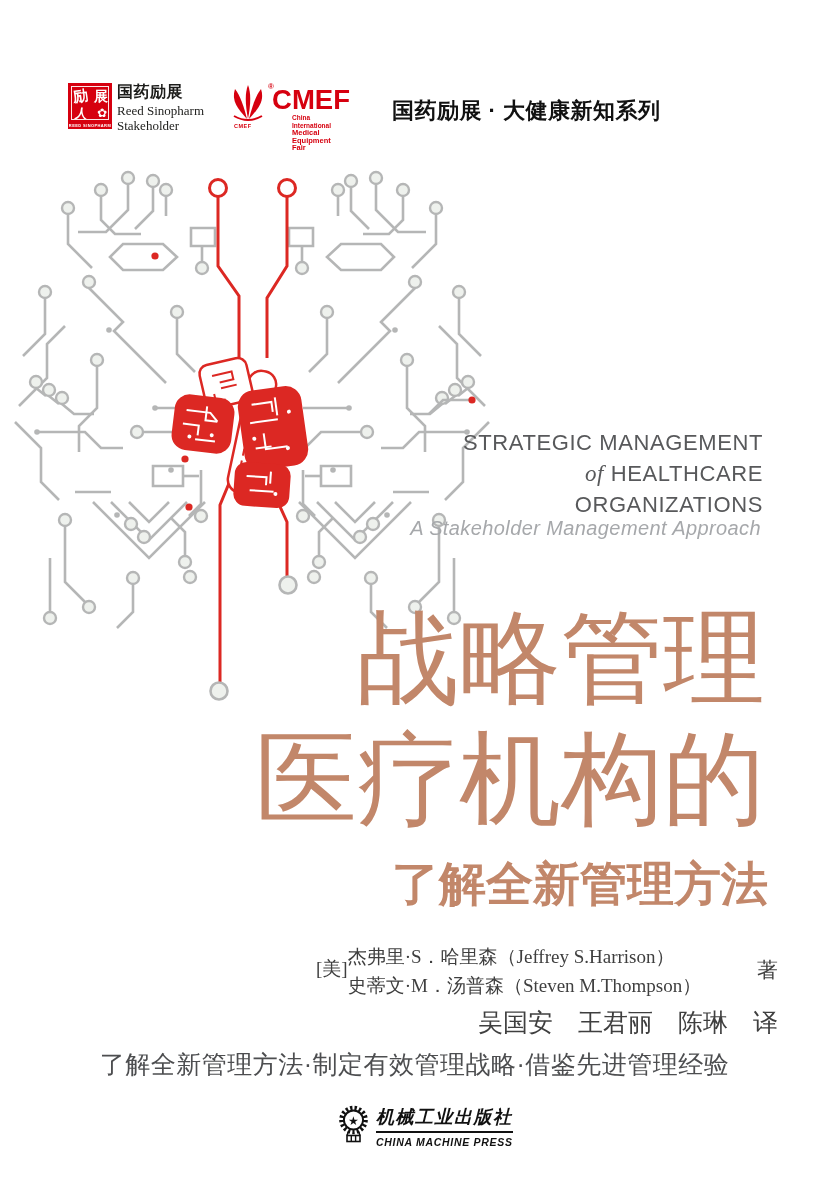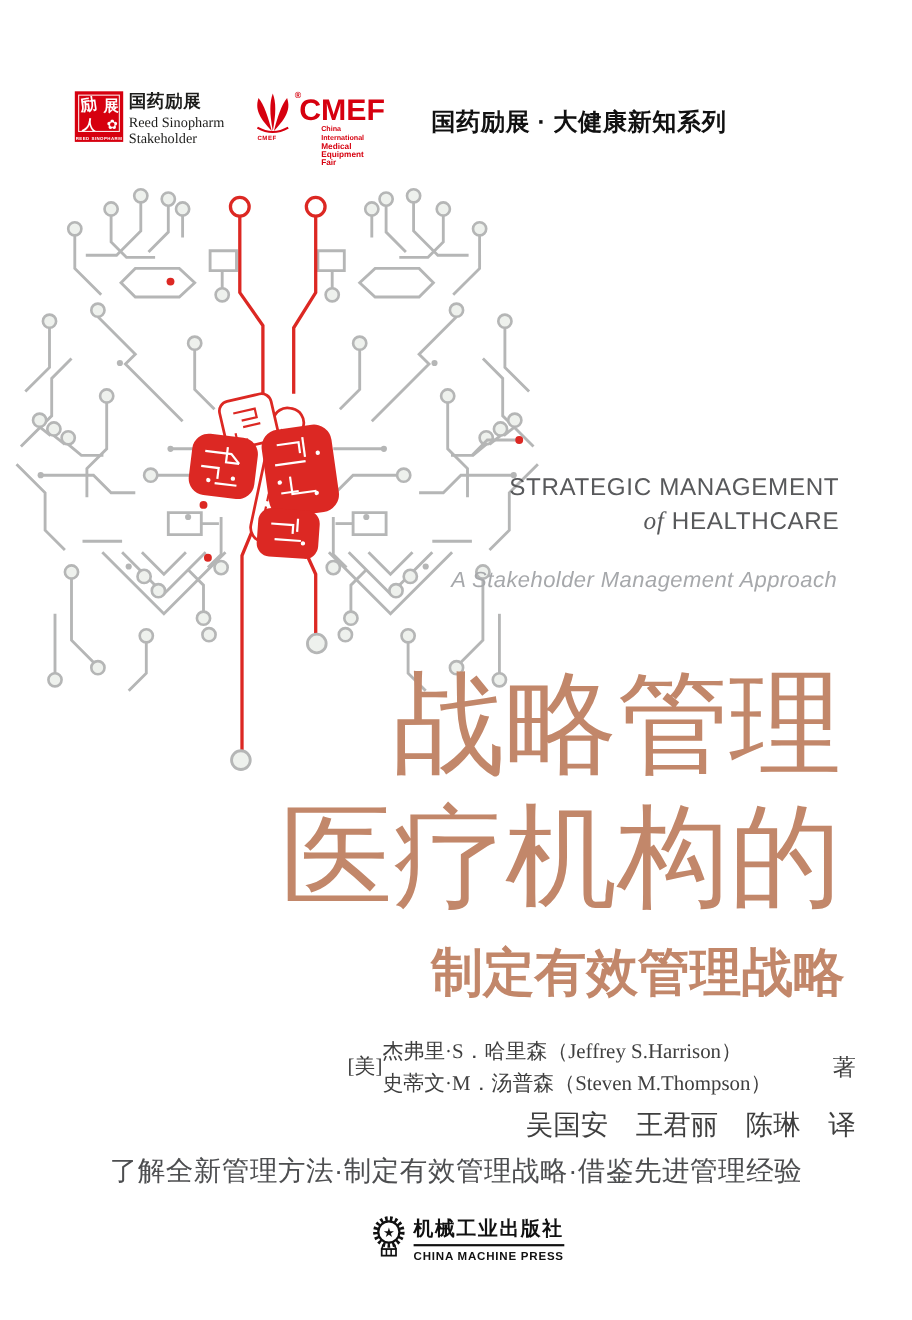--- a/index.html
+++ b/index.html
@@ -58,21 +58,21 @@
   .origin{font-size:19px;padding-top:14px;white-space:nowrap;}
   .author-lines{flex:1;text-align:left;font-size:19px;line-height:29px;padding-right:10px;white-space:nowrap;}
   .role-author{font-size:21px;padding-top:14px;}
   .translators{margin-top:6px;text-align:right;font-size:25px;white-space:nowrap;}
 
   
   .tagline{position:absolute;left:0;top:1048px;width:100%;text-align:center;color:var(--body-gray);font-size:25px;letter-spacing:.5px;}
 
   
   .publisher{position:absolute;left:338px;top:1105px;display:flex;align-items:flex-start;}
-  .pub-text{margin-left:7px;color:#111;}
+  .pub-text{margin-left:7px;color:#111;font-style:italic;}
   .pub-cn{font-size:18px;font-weight:700;letter-spacing:1.5px;border-bottom:2px solid #111;padding-bottom:2px;white-space:nowrap;}
   .pub-en{font-size:10.5px;font-weight:700;letter-spacing:.7px;margin-top:3px;white-space:nowrap;}
 </style>
 </head>
 <body>
 
 <div class="cover">
 
   <div class="reed-logo">
     <div class="reed-seal">
@@ -247,28 +247,29 @@
       <g fill="#eef1ed" stroke="#b5b6b6" stroke-width="2.6">
         <circle cx="214" cy="521" r="8.5"></circle>
         <circle cx="283" cy="415" r="8.5"></circle>
       </g>
     </g>
   </svg>
 
   <div class="en-title">
     <div>STRATEGIC MANAGEMENT</div>
     <div><i class="of">of</i> <span>HEALTHCARE</span></div>
+    <div>ORGANIZATIONS</div>
   </div>
   <div class="en-sub">A Stakeholder Management Approach</div>
 
   <div class="cn-title">
     <div>战略管理</div>
     <div>医疗机构的</div>
   </div>
-  <div class="cn-sub">制定有效管理战略</div>
+  <div class="cn-sub">了解全新管理方法</div>
 
   <div class="authors">
     <div class="authors-row">
       <span class="origin">[美]</span>
       <span class="author-lines">
         <span>杰弗里·S．哈里森（Jeffrey S.Harrison）</span><br>
         <span>史蒂文·M．汤普森（Steven M.Thompson）</span>
       </span>
       <span class="role-author">著</span>
     </div>

